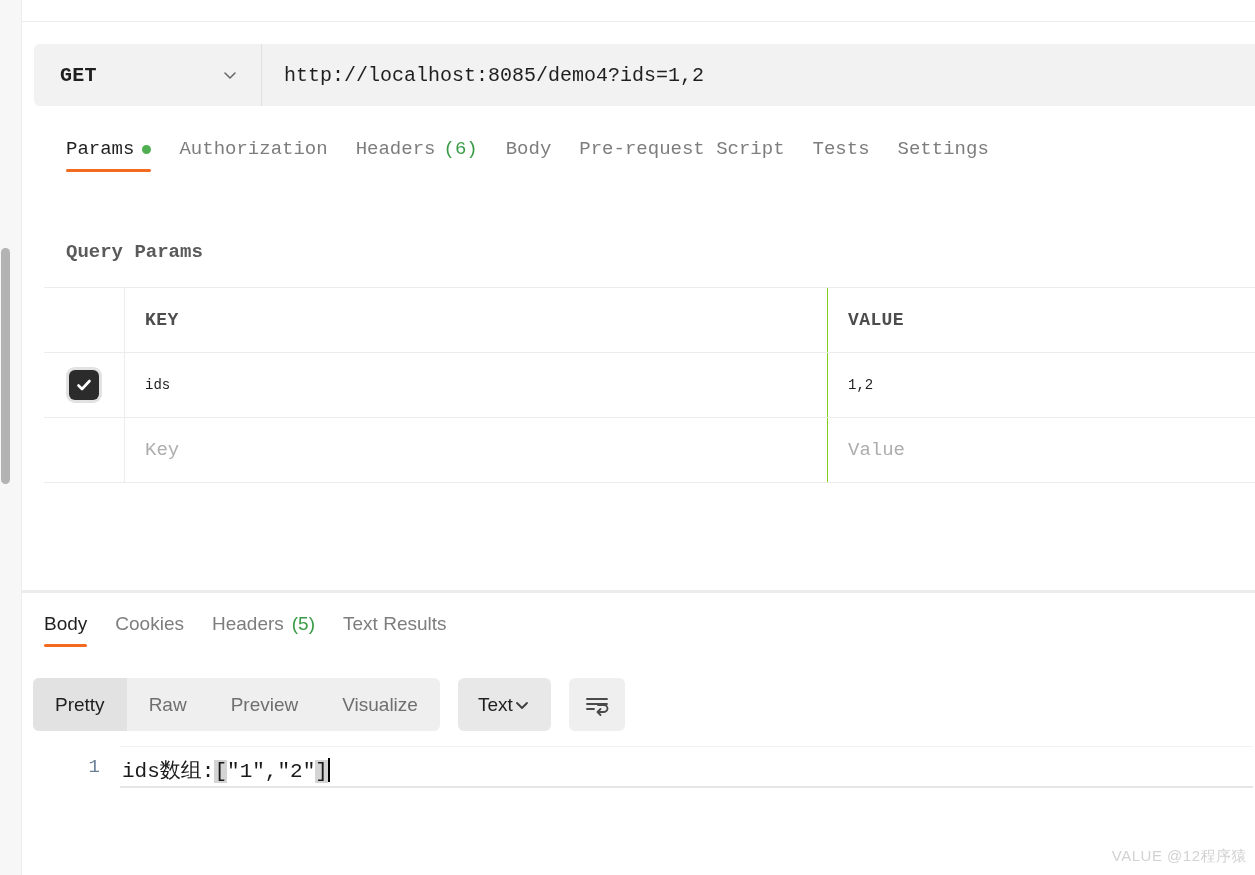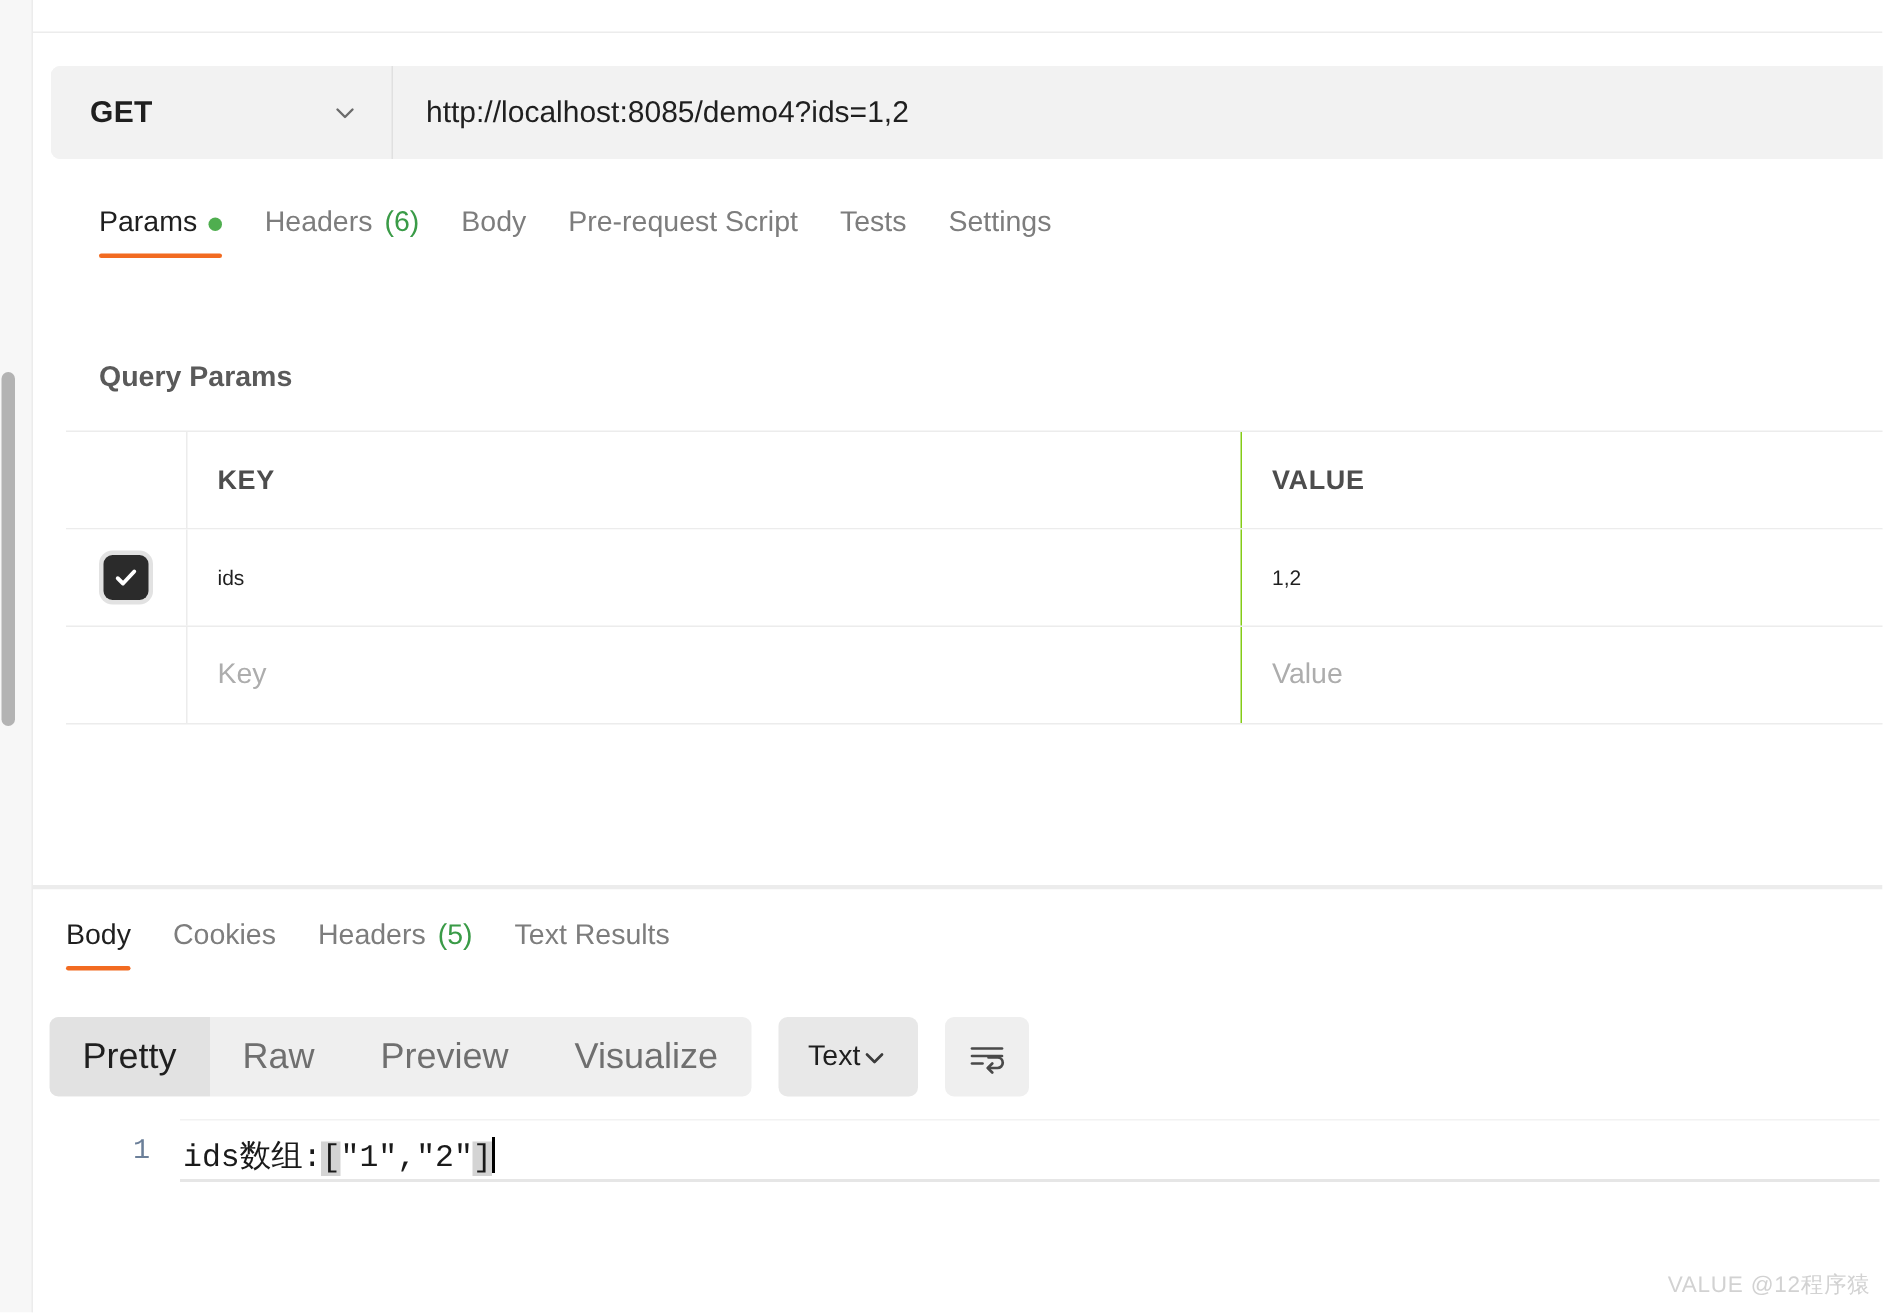--- a/index.html
+++ b/index.html
@@ -49,20 +49,21 @@
     width: 1233px; height: 1px;
     background: #ececec;
   }
 
   
   .request-pane {
     position: absolute;
     left: 22px; top: 22px;
     width: 1233px; height: 568px;
     background: #ffffff;
+    font-family: Liberation Mono, monospace;
   }
 
   
   .url-bar {
     position: absolute;
     left: 12px; top: 22px;
     width: 1243px; height: 62px;
     display: flex;
     align-items: stretch;
     background: #f2f2f2;
@@ -255,21 +256,21 @@
     align-items: stretch;
     height: 53px;
     background: #efefef;
     border-radius: 6px;
     overflow: hidden;
   }
   .seg {
     display: flex;
     align-items: center;
     padding: 0 22px;
-    font-size: 24px;
+    font-size: 19px;
     color: #6f6f6f;
     cursor: pointer;
     white-space: nowrap;
   }
   .seg.active {
     background: #e2e2e2;
     color: #1f1f1f;
   }
   .fmt-select {
     display: flex;
@@ -375,20 +376,23 @@
           </svg>
         </span>
       </div>
       <div class="url-input">http://localhost:8085/demo4?ids=1,2</div>
     </div>
 
     <div class="req-tabs">
       <div class="tab active">
         <span>Params</span>
         <span class="green-dot"></span>
+      </div>
+      <div class="tab">
+        <span>Authorization</span>
       </div>
       <div class="tab">
         <span>Headers</span>
         <span class="count">(6)</span>
       </div>
       <div class="tab">
         <span>Body</span>
       </div>
       <div class="tab">
         <span>Pre-request Script</span>

